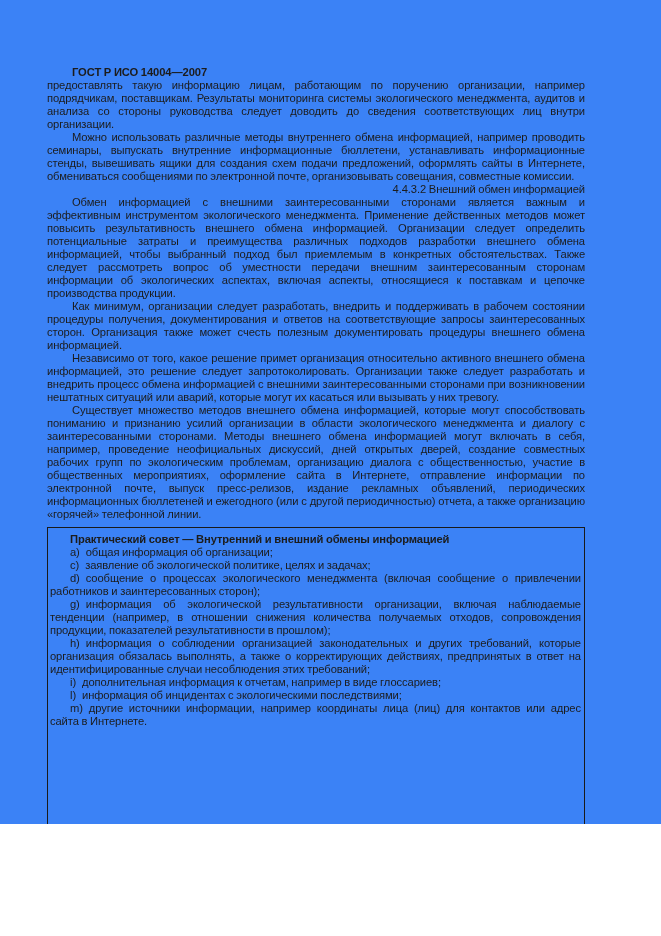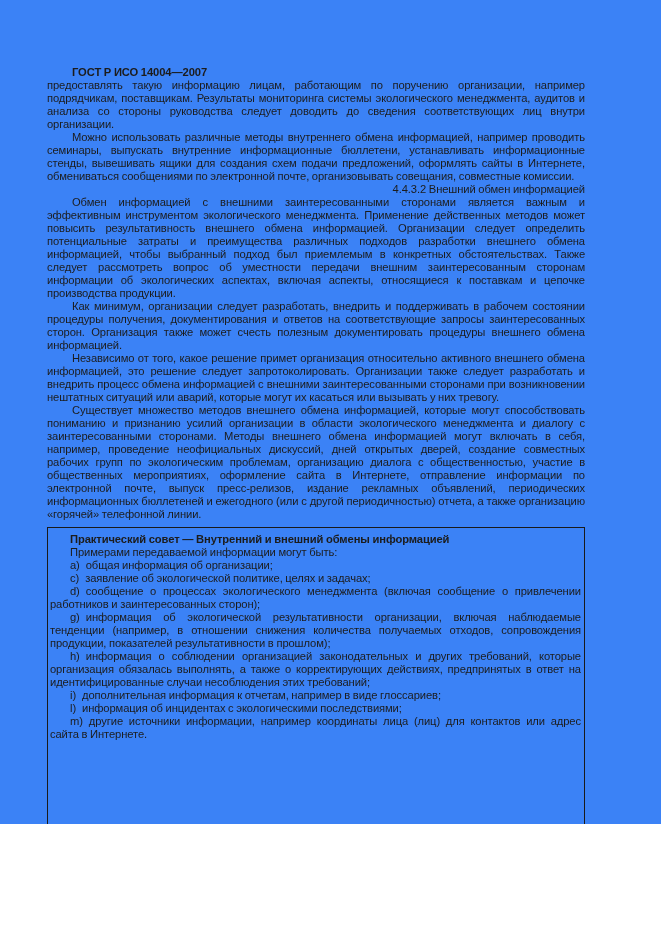--- a/index.html
+++ b/index.html
@@ -74,21 +74,20 @@
 
     <p class="heading">4.4.3.2 Внешний обмен информацией</p>
 
     <p>Обмен информацией с внешними заинтересованными сторонами является важным и эффективным инструментом экологического менеджмента. Применение действенных методов может повысить результативность внешнего обмена информацией. Организации следует определить потенциальные затраты и преимущества различных подходов разработки внешнего обмена информацией, чтобы выбранный подход был приемлемым в конкретных обстоятельствах. Также следует рассмотреть вопрос об уместности передачи внешним заинтересованным сторонам информации об экологических аспектах, включая аспекты, относящиеся к поставкам и цепочке производства продукции.</p>
     <p>Как минимум, организации следует разработать, внедрить и поддерживать в рабочем состоянии процедуры получения, документирования и ответов на соответствующие запросы заинтересованных сторон. Организация также может счесть полезным документировать процедуры внешнего обмена информацией.</p>
     <p>Независимо от того, какое решение примет организация относительно активного внешнего обмена информацией, это решение следует запротоколировать. Организации также следует разработать и внедрить процесс обмена информацией с внешними заинтересованными сторонами при возникновении нештатных ситуаций или аварий, которые могут их касаться или вызывать у них тревогу.</p>
     <p>Существует множество методов внешнего обмена информацией, которые могут способствовать пониманию и признанию усилий организации в области экологического менеджмента и диалогу с заинтересованными сторонами. Методы внешнего обмена информацией могут включать в себя, например, проведение неофициальных дискуссий, дней открытых дверей, создание совместных рабочих групп по экологическим проблемам, организацию диалога с общественностью, участие в общественных мероприятиях, оформление сайта в Интернете, отправление информации по электронной почте, выпуск пресс-релизов, издание рекламных объявлений, периодических информационных бюллетеней и ежегодного (или с другой периодичностью) отчета, а также организацию «горячей» телефонной линии.</p>
 
     <div class="advice-box">
       <p class="box-title">Практический совет — Внутренний и внешний обмены информацией</p>
-      <p>Примерами передаваемой информации могут быть:</p>
 
       <p class="item"><span class="marker">a)</span><span>общая информация об организации;</span></p>
       <p class="item"><span class="marker">c)</span><span>заявление об экологической политике, целях и задачах;</span></p>
       <p class="item"><span class="marker">d)</span><span>сообщение о процессах экологического менеджмента (включая сообщение о привлечении работников и заинтересованных сторон);</span></p>
       <p class="item"><span class="marker">g)</span><span>информация об экологической результативности организации, включая наблюдаемые тенденции (например, в отношении снижения количества получаемых отходов, сопровождения продукции, показателей результативности в прошлом);</span></p>
       <p class="item"><span class="marker">h)</span><span>информация о соблюдении организацией законодательных и других требований, которые организация обязалась выполнять, а также о корректирующих действиях, предпринятых в ответ на идентифицированные случаи несоблюдения этих требований;</span></p>
       <p class="item"><span class="marker">i)</span><span>дополнительная информация к отчетам, например в виде глоссариев;</span></p>
       <p class="item"><span class="marker">l)</span><span>информация об инцидентах с экологическими последствиями;</span></p>
       <p class="item"><span class="marker">m)</span><span>другие источники информации, например координаты лица (лиц) для контактов или адрес сайта в Интернете.</span></p>
     </div>

